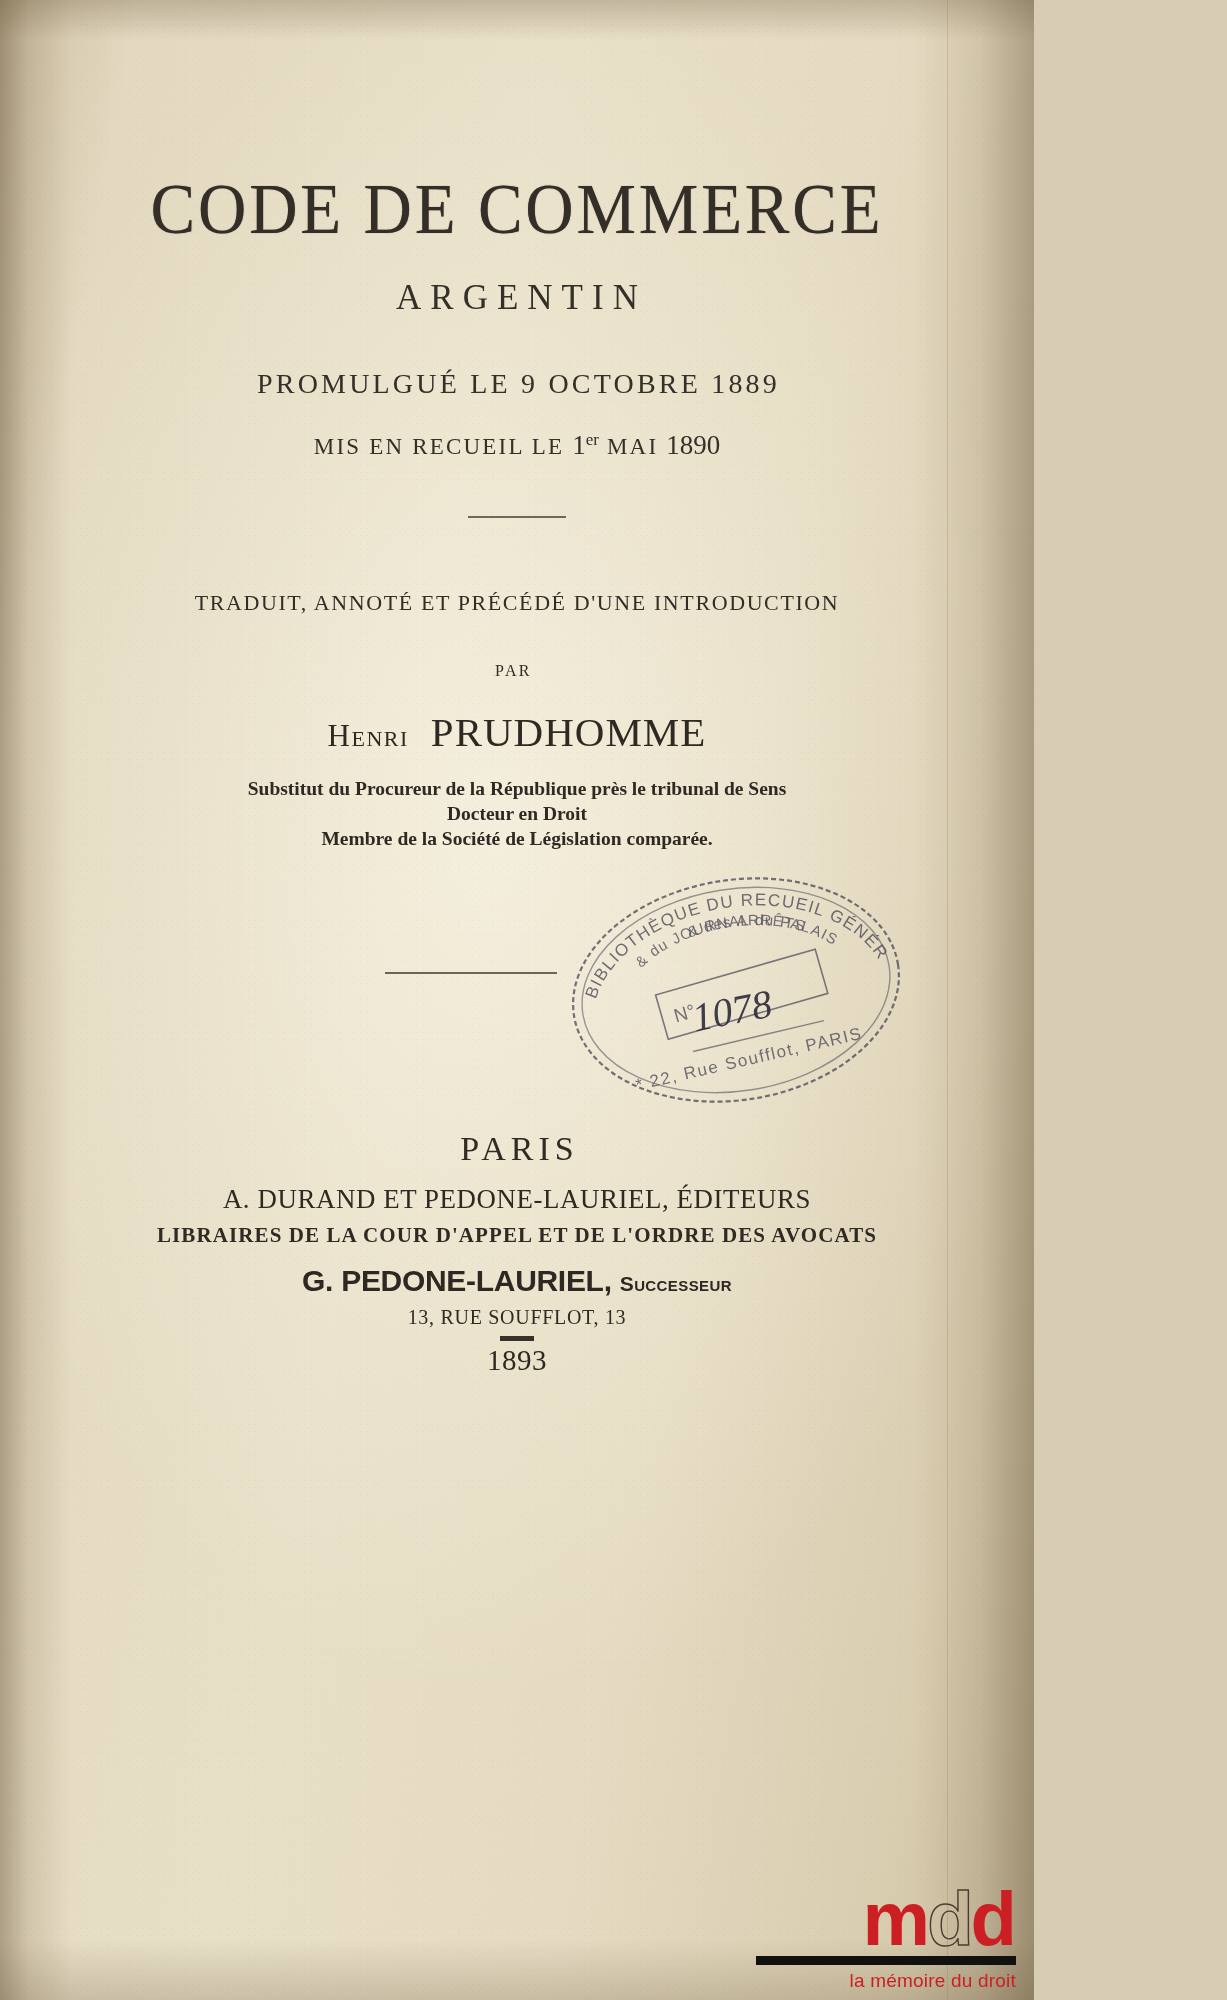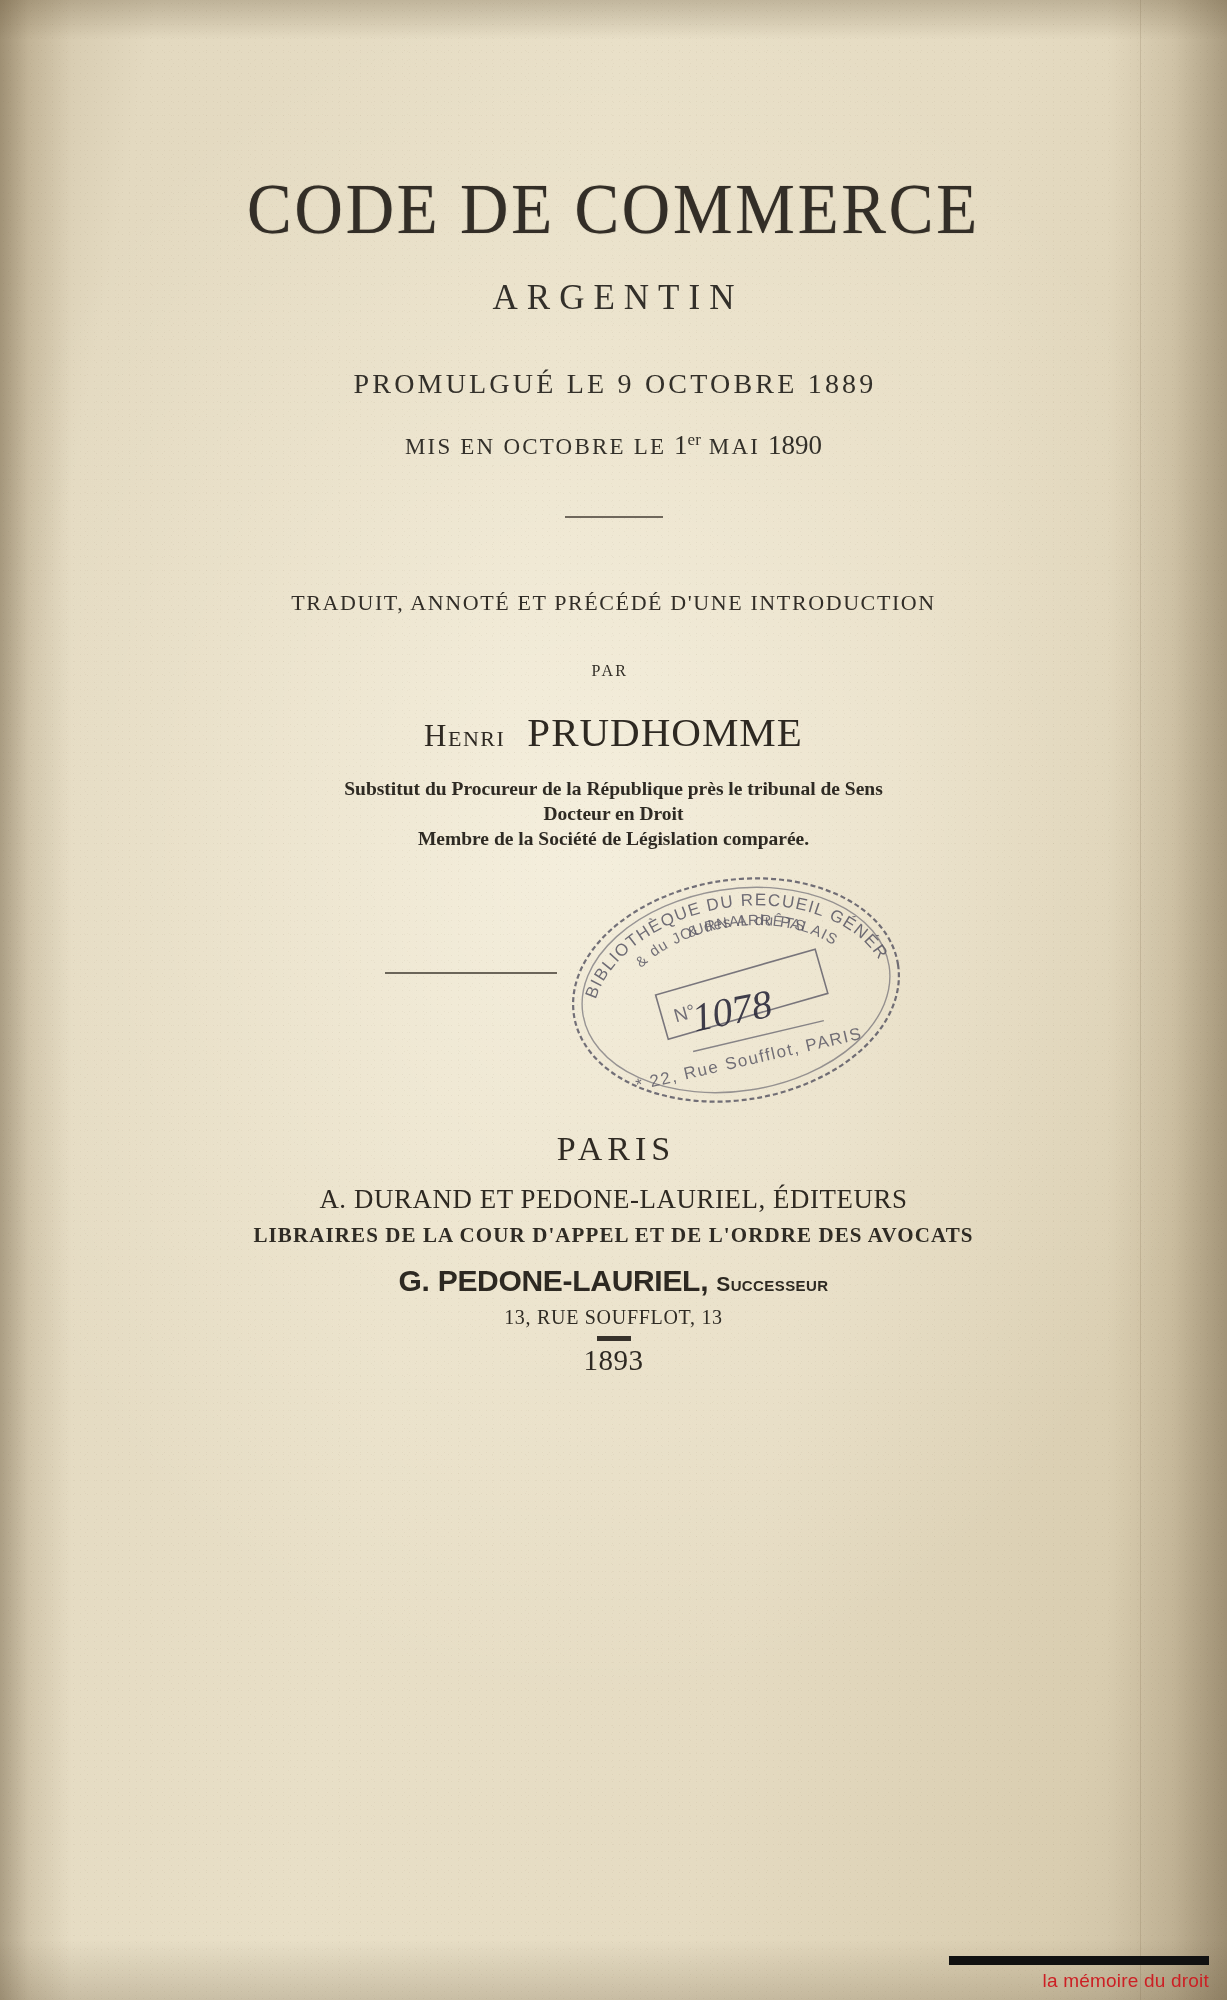--- a/index.html
+++ b/index.html
@@ -10,21 +10,21 @@
     width: 1227px;
     height: 2000px;
     overflow: hidden;
     font-family: "Liberation Serif", "DejaVu Serif", serif;
     background: #d8cdb4;
   }
 
   
   .page {
     position: relative;
-    width: 1227px;
+    width: 1034px;
     height: 2000px;
     background:
       radial-gradient(ellipse 75% 60% at 48% 42%, rgba(255,252,240,0.55) 0%, rgba(255,250,235,0.18) 45%, rgba(0,0,0,0) 72%),
       linear-gradient(100deg, #cdc0a4 0%, #e3d9c0 10%, #e8dfc7 40%, #e5dbc2 65%, #d9cdb0 88%, #c5b89c 100%);
     overflow: hidden;
   }
   
   .grain {
     position: absolute;
     inset: 0;
@@ -342,21 +342,21 @@
 
   <div class="content">
 
     <div class="main-title">CODE DE COMMERCE</div>
 
     <div class="subtitle">ARGENTIN</div>
 
     <div class="promulgated">PROMULGUÉ LE 9 OCTOBRE 1889</div>
 
     <div class="inforce">
-      <span>MIS EN OCTOBRE LE </span><span class="big">1</span><sup>er</sup><span> MAI </span><span class="big">1890</span>
+      <span>MIS EN RECUEIL LE </span><span class="big">1</span><sup>er</sup><span> MAI </span><span class="big">1890</span>
     </div>
 
     <div class="rule-short"></div>
 
     <div class="translated">TRADUIT, ANNOTÉ ET PRÉCÉDÉ D'UNE INTRODUCTION</div>
 
     <div class="by">PAR</div>
 
     <div class="author">
       <span class="first sc">Henri</span><span class="sep"></span><span>PRUDHOMME</span>
@@ -412,17 +412,18 @@
       <rect class="stamp-ink" x="92" y="96" width="166" height="46" stroke-width="1.6" opacity="0.8" transform="rotate(-7 175 119)"></rect>
       <text x="104" y="128" font-size="19" opacity="0.85" transform="rotate(-7 175 119)">N°</text>
 
       <line class="stamp-ink" x1="118" y1="168" x2="252" y2="158" stroke-width="1.4" opacity="0.7"></line>
       <text x="56" y="190" font-size="17" letter-spacing="1.6" opacity="0.85" transform="rotate(-4 170 185)">* 22, Rue Soufflot, PARIS</text>
     </svg>
   </div>
   <div class="stamp-number">1078</div>
 
   <div class="logo">
+    <div class="logo-mark"><span>m</span><span class="outline">d</span><span>d</span></div>
     <div class="logo-bar"></div>
     <div class="logo-tag">la mémoire du droit</div>
   </div>
 
 </div>
 
 </body></html>

